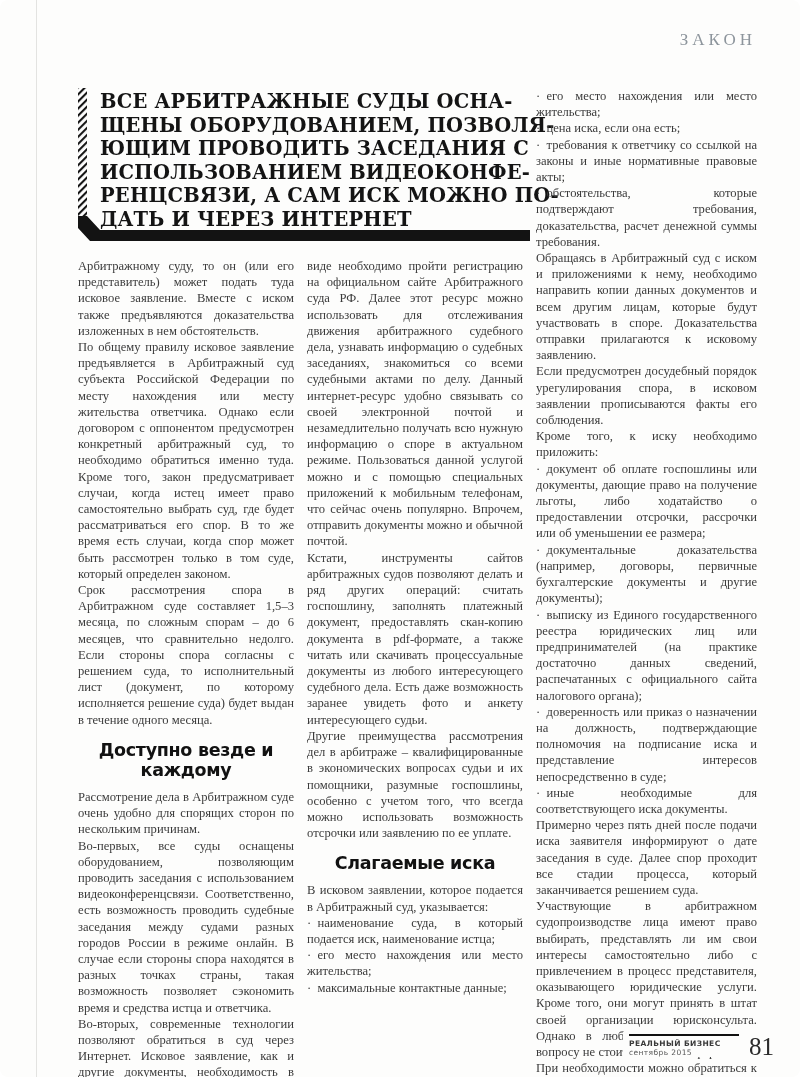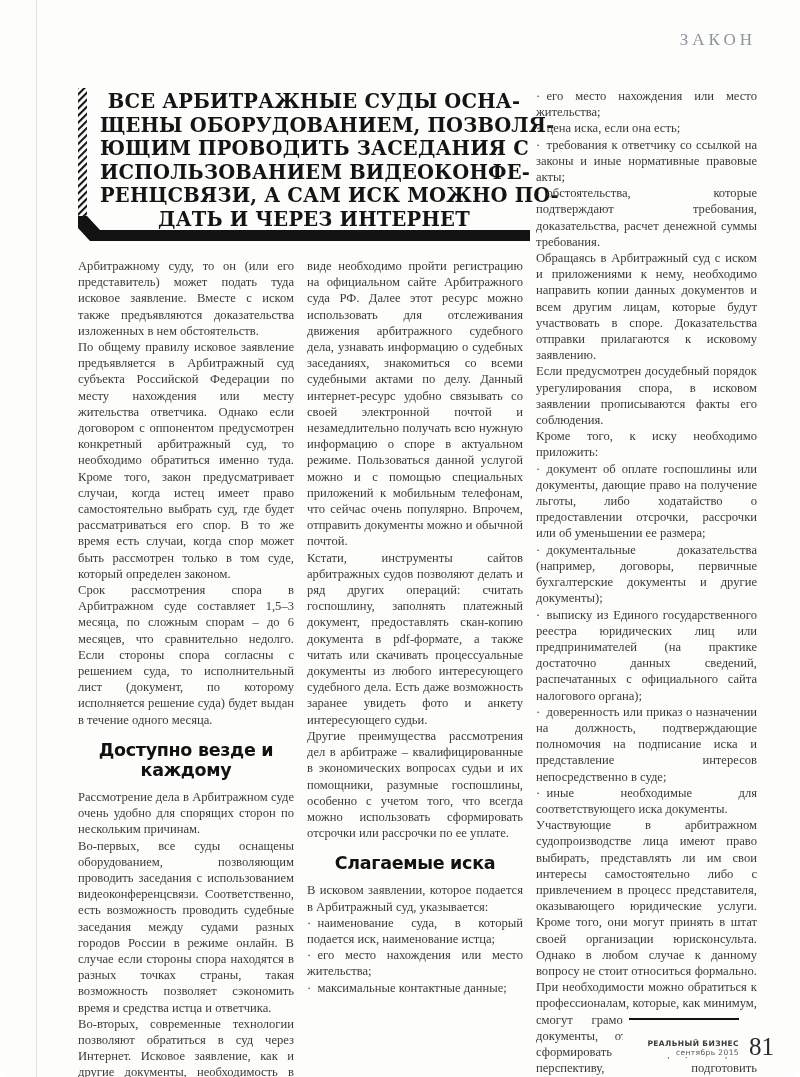--- a/index.html
+++ b/index.html
@@ -5,21 +5,21 @@
   html,body{margin:0;padding:0;background:#ffffff;}
   .page{
     position:relative;width:800px;height:1077px;background:#fdfdfc;
     overflow:hidden;font-family:"Liberation Serif",serif;color:#3b3b3b;border-radius:8px;
   }
   .edge-line{position:absolute;left:36px;top:0;width:1px;height:1077px;background:#e3e3e1;}
   .kicker{
     position:absolute;top:30px;right:44px;font-family:"Liberation Serif",serif;
     font-size:17px;letter-spacing:4px;color:#8d959c;
   }
-  .headline-block{position:absolute;left:78px;top:86px;width:452px;height:168px;text-align:center;}
+  .headline-block{position:absolute;left:78px;top:86px;width:452px;height:168px;}
   .headline-deco{position:absolute;left:0;top:0;}
   .headline-text{
     position:absolute;left:22px;top:4px;width:428px;
     font-family:"DejaVu Serif",serif;font-weight:700;color:#141414;
     font-size:19.5px;line-height:23.5px;letter-spacing:0.2px;
   }
   .headline-text .hl-line{white-space:nowrap;}
   .col{position:absolute;font-size:12.6px;line-height:16.2px;text-align:justify;}
   .col-1{left:78px;top:258px;width:216px;}
   .col-2{left:307px;top:258px;width:216px;}
@@ -30,21 +30,21 @@
     font-size:17.5px;line-height:20px;text-align:center;
     margin:12px 0 9px 0;letter-spacing:-0.3px;
   }
   .bullet{margin:0;}
   .bullet::before{content:"\00B7\2002";}
   .footer{
     position:absolute;right:26px;bottom:20px;display:flex;align-items:flex-end;
     gap:10px;background:#fdfdfc;padding-left:6px;
   }
   .footer-credit{
-    border-top:2px solid #111;padding-top:19px;width:110px;text-align:right;
+    border-top:2px solid #111;padding-top:3px;width:110px;text-align:left;
     font-family:"DejaVu Sans",sans-serif;font-weight:700;font-size:7.5px;
     line-height:9px;color:#3a3a3a;letter-spacing:0.4px;
   }
   .footer-issue{font-weight:400;color:#555;}
   .footer-page{
     font-family:Liberation Serif, serif;font-size:25px;color:#2b2b2b;line-height:20px;
   }
 </style>
 </head>
 <body>
@@ -82,21 +82,21 @@
     <p class="para">Срок рассмотрения спора в Арбитражном суде составляет 1,5–3 месяца, по сложным спорам – до 6 месяцев, что сравнительно недолго. Если стороны спора согласны с решением суда, то исполнительный лист (документ, по которому исполняется решение суда) будет выдан в течение одного месяца.</p>
     <h2 class="subhead">Доступно везде и каждому</h2>
     <p class="para">Рассмотрение дела в Арбитражном суде очень удобно для спорящих сторон по нескольким причинам.</p>
     <p class="para">Во-первых, все суды оснащены оборудованием, позволяющим проводить заседания с использованием видеоконференцсвязи. Соответственно, есть возможность проводить судебные заседания между судами разных городов России в режиме онлайн. В случае если стороны спора находятся в разных точках страны, такая возможность позволяет сэкономить время и средства истца и ответчика.</p>
     <p class="para">Во-вторых, современные технологии позволяют обратиться в суд через Интернет. Исковое заявление, как и другие документы, необходимость в которых может возникнуть в ходе рассмотрения спора, при желании можно подать на сайте Арбитражного суда. Для подачи документов в арбитраж в электронном</p>
   </div>
 
   <div class="col col-2">
     <p class="para">виде необходимо пройти регистрацию на официальном сайте Арбитражного суда РФ. Далее этот ресурс можно использовать для отслеживания движения арбитражного судебного дела, узнавать информацию о судебных заседаниях, знакомиться со всеми судебными актами по делу. Данный интернет-ресурс удобно связывать со своей электронной почтой и незамедлительно получать всю нужную информацию о споре в актуальном режиме. Пользоваться данной услугой можно и с помощью специальных приложений к мобильным телефонам, что сейчас очень популярно. Впрочем, отправить документы можно и обычной почтой.</p>
     <p class="para">Кстати, инструменты сайтов арбитражных судов позволяют делать и ряд других операций: считать госпошлину, заполнять платежный документ, предоставлять скан-копию документа в pdf-формате, а также читать или скачивать процессуальные документы из любого интересующего судебного дела. Есть даже возможность заранее увидеть фото и анкету интересующего судьи.</p>
-    <p class="para">Другие преимущества рассмотрения дел в арбитраже – квалифицированные в экономических вопросах судьи и их помощники, разумные госпошлины, особенно с учетом того, что всегда можно использовать сформировать отсрочки или рассрочки по ее уплате.</p>
+    <p class="para">Другие преимущества рассмотрения дел в арбитраже – квалифицированные в экономических вопросах судьи и их помощники, разумные госпошлины, особенно с учетом того, что всегда можно использовать возможность отсрочки или заявлению по ее уплате.</p>
     <h2 class="subhead">Слагаемые иска</h2>
     <p class="para">В исковом заявлении, которое подается в Арбитражный суд, указывается:</p>
     <p class="bullet">наименование суда, в который подается иск, наименование истца;</p>
     <p class="bullet">его место нахождения или место жительства;</p>
     <p class="bullet">максимальные контактные данные;</p>
 
   </div>
 
   <div class="col col-3">
     <p class="bullet">его место нахождения или место жительства;</p>
@@ -104,20 +104,21 @@
     <p class="bullet">требования к ответчику со ссылкой на законы и иные нормативные правовые акты;</p>
     <p class="bullet">обстоятельства, которые подтверждают требования, доказательства, расчет денежной суммы требования.</p>
     <p class="para">Обращаясь в Арбитражный суд с иском и приложениями к нему, необходимо направить копии данных документов и всем другим лицам, которые будут участвовать в споре. Доказательства отправки прилагаются к исковому заявлению.</p>
     <p class="para">Если предусмотрен досудебный порядок урегулирования спора, в исковом заявлении прописываются факты его соблюдения.</p>
     <p class="para">Кроме того, к иску необходимо приложить:</p>
     <p class="bullet">документ об оплате госпошлины или документы, дающие право на получение льготы, либо ходатайство о предоставлении отсрочки, рассрочки или об уменьшении ее размера;</p>
     <p class="bullet">документальные доказательства (например, договоры, первичные бухгалтерские документы и другие документы);</p>
     <p class="bullet">выписку из Единого государственного реестра юридических лиц или предпринимателей (на практике достаточно данных сведений, распечатанных с официального сайта налогового органа);</p>
     <p class="bullet">доверенность или приказ о назначении на должность, подтверждающие полномочия на подписание иска и представление интересов непосредственно в суде;</p>
     <p class="bullet">иные необходимые для соответствующего иска документы.</p>
+    <p class="para">Примерно через пять дней после подачи иска заявителя информируют о дате заседания в суде. Далее спор проходит все стадии процесса, который заканчивается решением суда.</p>
     <p class="para"><span>Участвующие в арбитражном судопроизводстве лица имеют право выбирать, представлять ли им свои интересы самостоятельно либо с привлечением в процесс представителя, оказывающего юридические услуги. Кроме того, они могут принять в штат своей организации юрисконсульта. Однако в любом случае к данному вопросу не стоит относиться формально. При необходимости можно обратиться к профессионалам, которые, как минимум, смогут грамотно проанализировать документы, относящиеся к спору, сформировать позицию, оценить перспективу, подготовить доказательства.</span></p>
   </div>
 
   <div class="footer">
     <div class="footer-credit">
       <div>РЕАЛЬНЫЙ БИЗНЕС</div>
       <div class="footer-issue">сентябрь 2015</div>
     </div>
     <div class="footer-page">81</div>
   </div>

